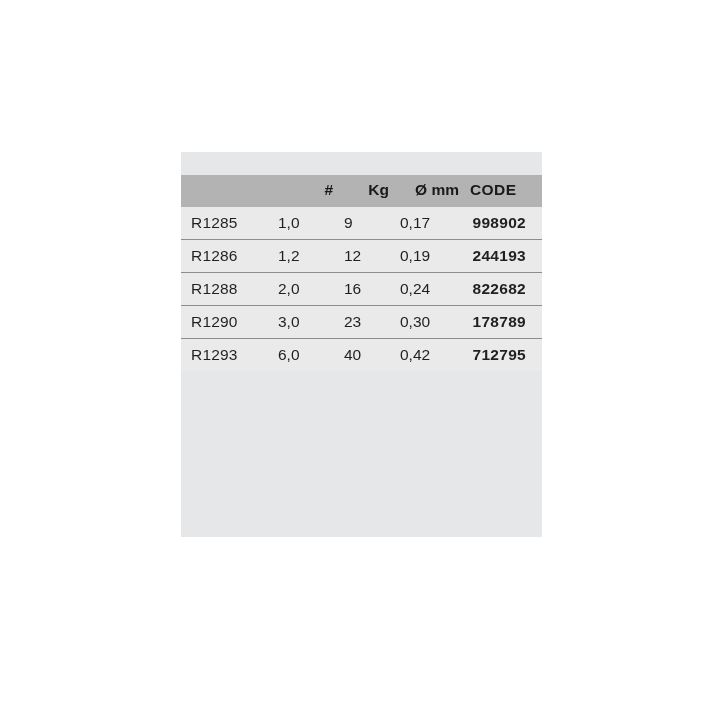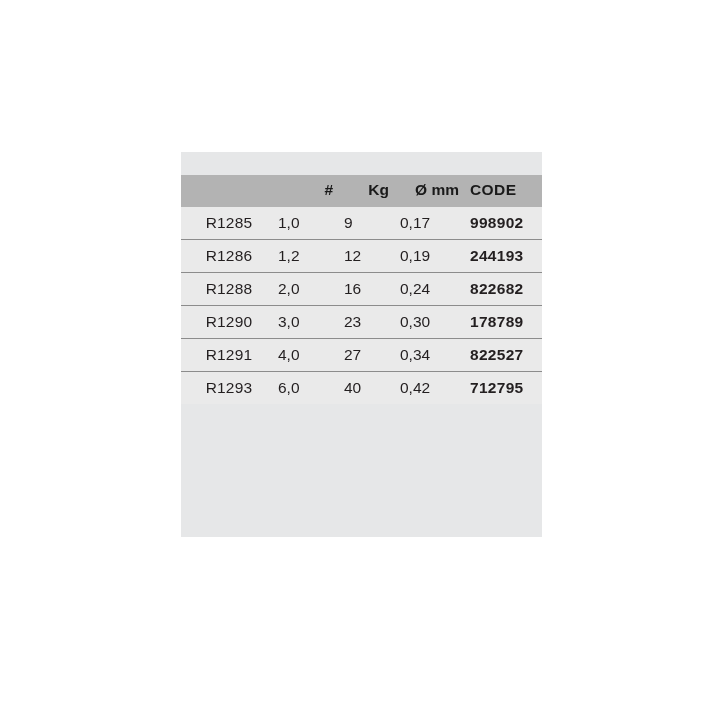--- a/index.html
+++ b/index.html
@@ -70,27 +70,27 @@
     color: #231f20;
     height: 31px;
     padding: 0 11px 1px 0;
     vertical-align: middle;
     border-bottom: 1px solid #8c8c8c;
   }
   table.spec tbody tr:last-child td {
     border-bottom: none;
   }
   table.spec tbody td.ref {
-    text-align: center;
+    text-align: left;
     padding-left: 10px;
     letter-spacing: 0.2px;
   }
   table.spec tbody td.code {
-    text-align: left;
-    padding-right: 8px;
+    text-align: right;
+    padding-right: 16px;
     font-weight: bold;
     letter-spacing: 0.3px;
   }
 </style>
 </head>
 <body>
 
 <div class="canvas">
 
   <div class="panel"></div>
@@ -136,27 +136,20 @@
           <td class="code">822682</td>
         </tr>
         <tr>
           <td class="ref">R1290</td>
           <td>3,0</td>
           <td>23</td>
           <td>0,30</td>
           <td class="code">178789</td>
         </tr>
         <tr>
-          <td class="ref">R1291</td>
-          <td>4,0</td>
-          <td>27</td>
-          <td>0,34</td>
-          <td class="code">822527</td>
-        </tr>
-        <tr>
           <td class="ref">R1293</td>
           <td>6,0</td>
           <td>40</td>
           <td>0,42</td>
           <td class="code">712795</td>
         </tr>
       </tbody>
     </table>
   </div>
 

